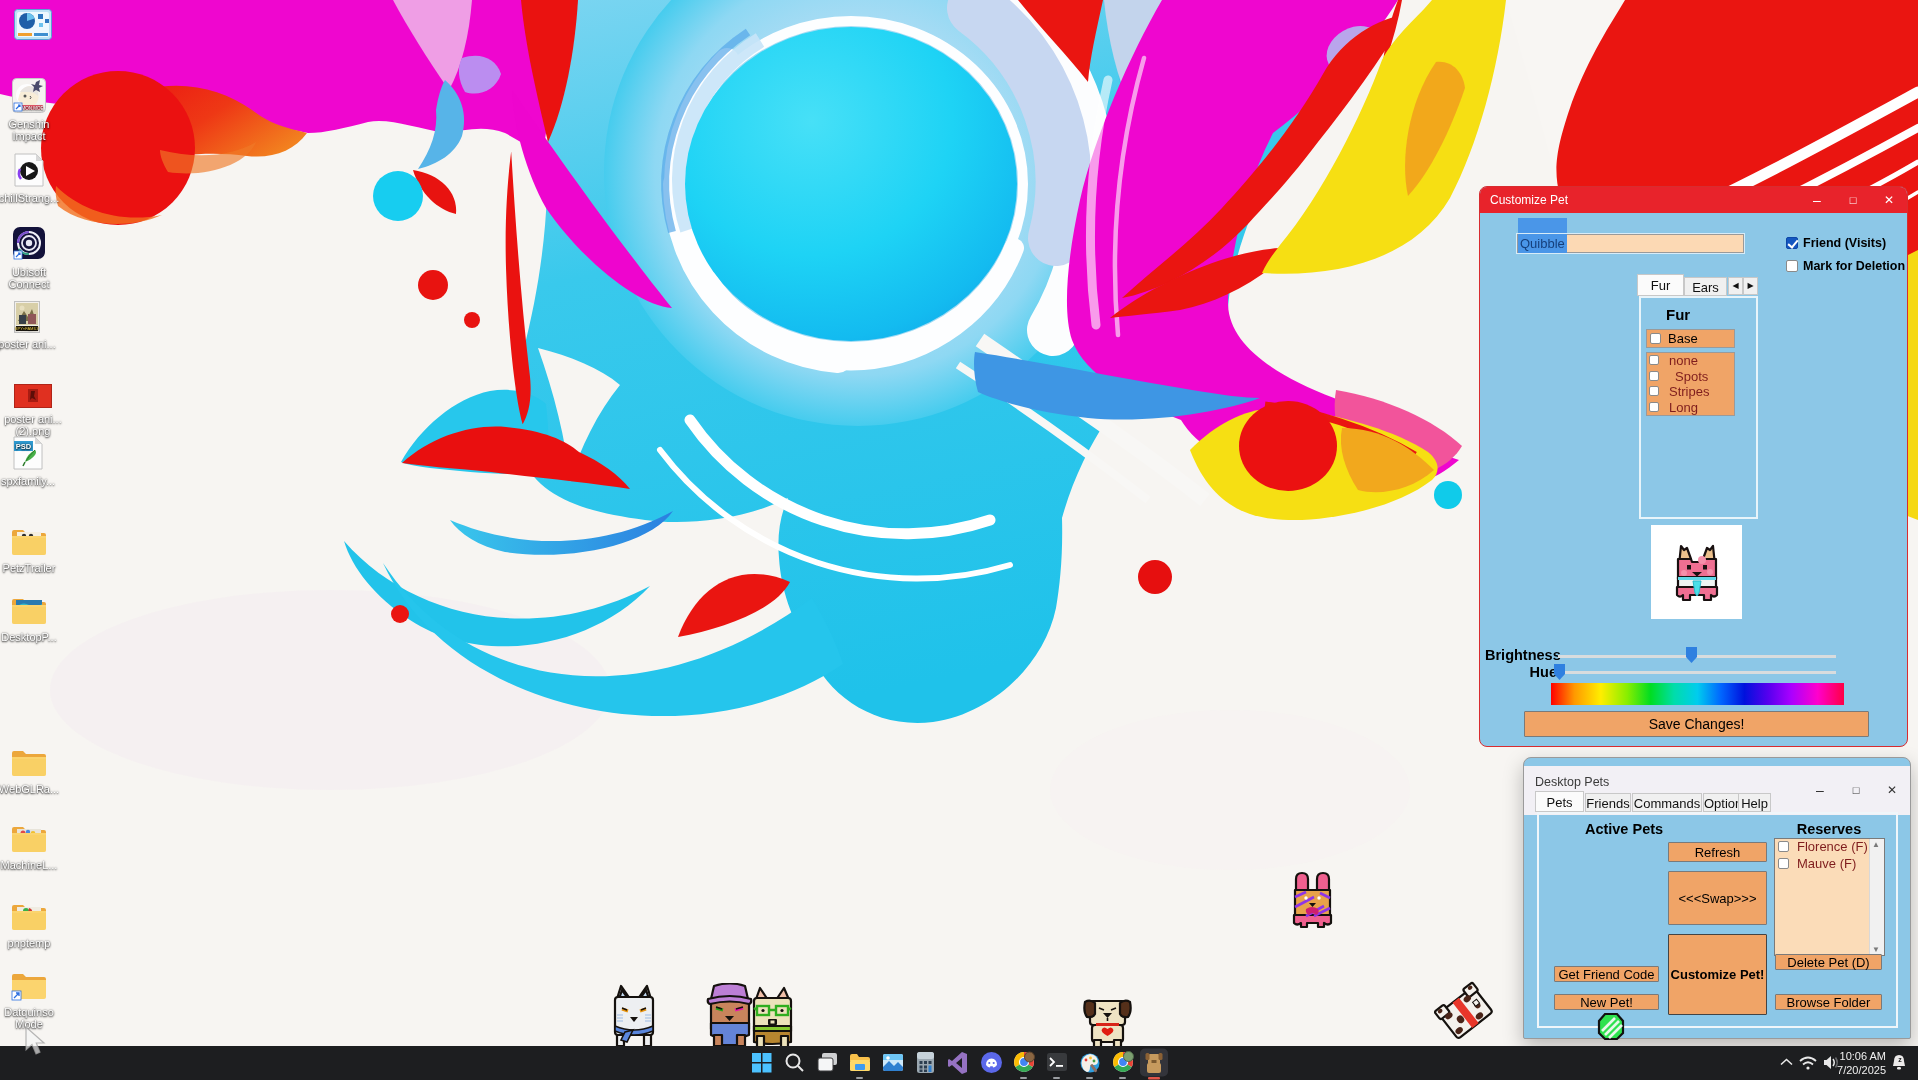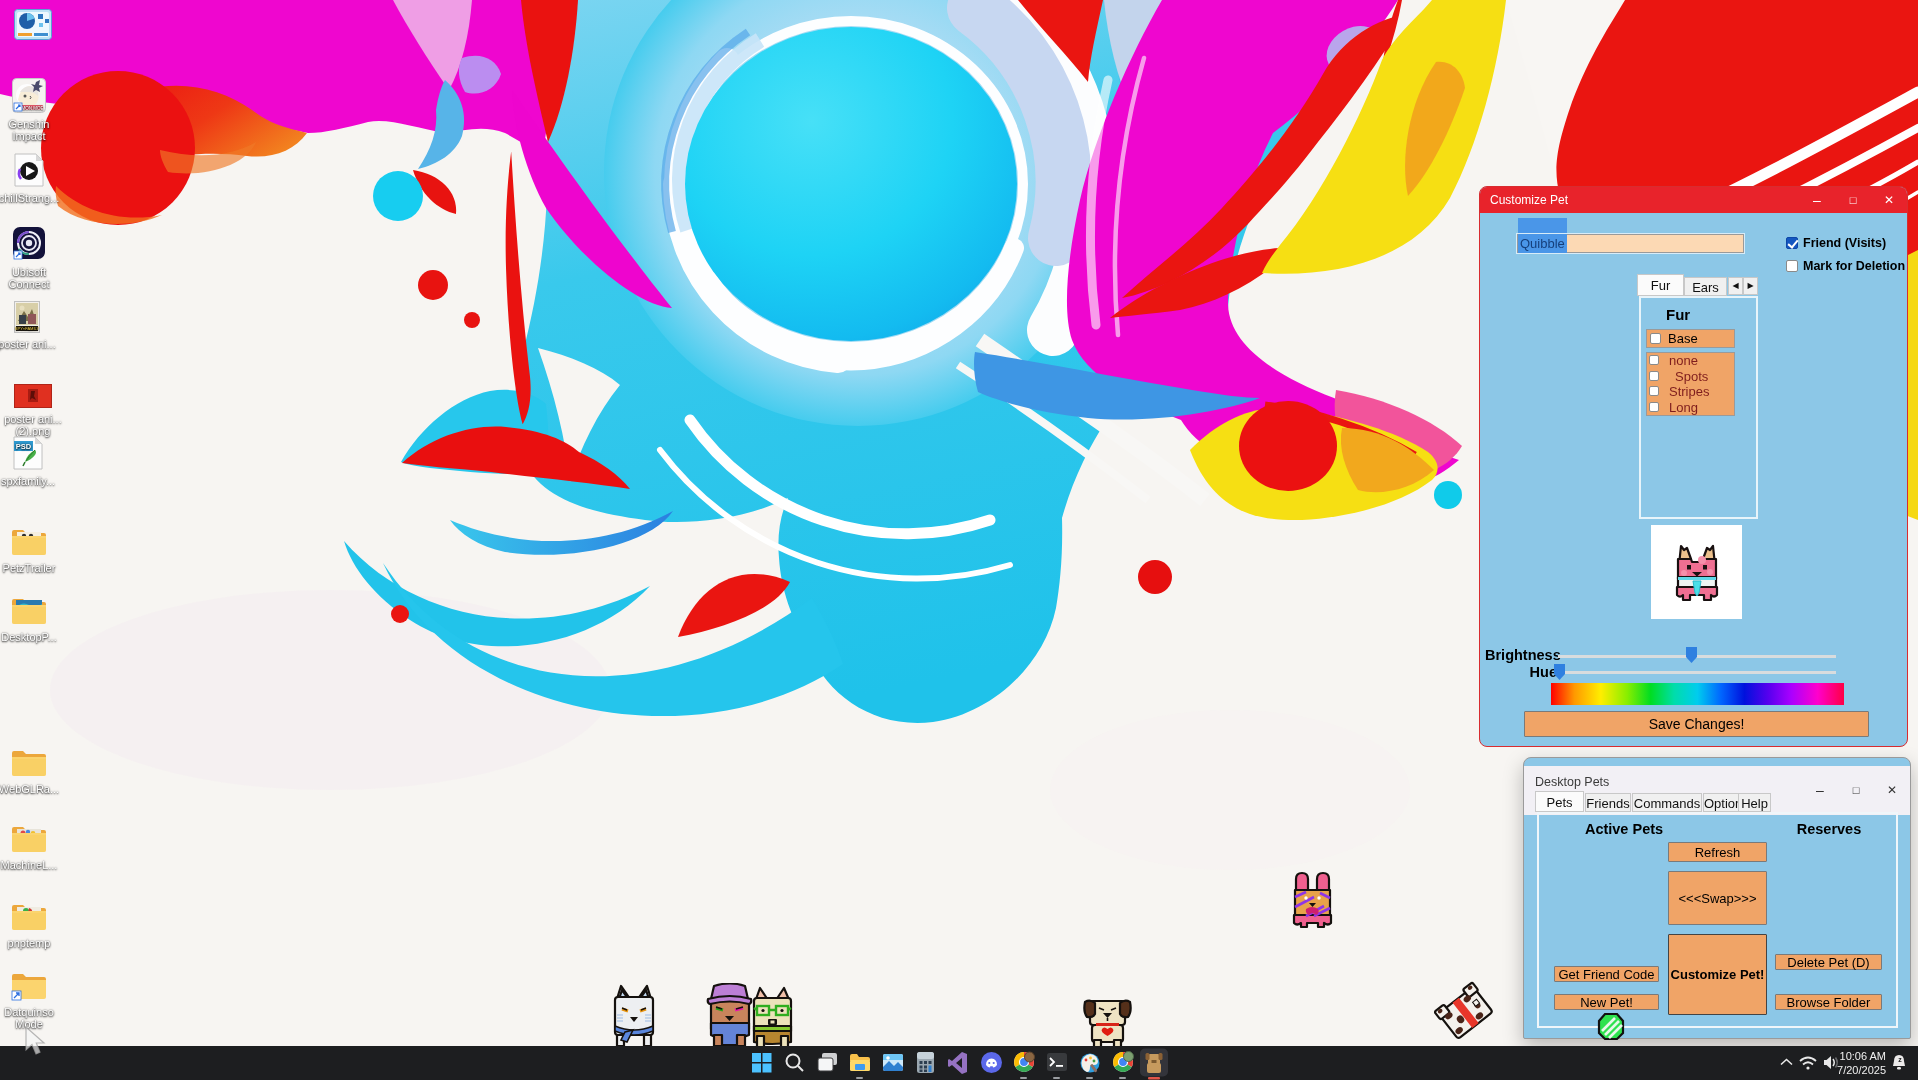--- a/index.html
+++ b/index.html
@@ -450,20 +450,25 @@
   <div class="tab" style="left:61px;top:35px;width:46px;height:19px;line-height:19px;">Friends</div>
   <div class="tab" style="left:108px;top:35px;width:70px;height:19px;line-height:19px;">Commands</div>
   <div class="tab" style="left:179px;top:35px;width:45px;height:19px;line-height:19px;">Options</div>
   <div class="tab" style="left:214px;top:35px;width:33px;height:19px;line-height:19px;">Help</div>
 
   <div style="position:absolute;left:13px;top:54px;width:361px;height:216px;border:2px solid #f0f6fa;"></div>
   <div class="hd" style="left:40px;top:63px;width:120px;text-align:center;">Active Pets</div>
   <div class="hd" style="left:250px;top:63px;width:110px;text-align:center;">Reserves</div>
 
 
+  <div class="lst" style="left:250px;top:80px;width:111px;height:118px;">
+    <div class="row"><span class="cb"></span>Florence (F)</div>
+    <div class="row"><span class="cb"></span>Mauve (F)</div>
+    <div class="sb"></div>
+  </div>
 
   <div class="obtn" style="left:144px;top:84px;width:99px;height:20px;">Refresh</div>
   <div class="obtn" style="left:144px;top:113px;width:99px;height:54px;">&lt;&lt;&lt;Swap&gt;&gt;&gt;</div>
   <div class="obtn" style="left:144px;top:176px;width:99px;height:81px;font-weight:bold;border:1.5px solid #444;">Customize Pet!</div>
 
   <div class="obtn" style="left:30px;top:208px;width:105px;height:16px;">Get Friend Code</div>
   <div class="obtn" style="left:30px;top:236px;width:105px;height:16px;">New Pet!</div>
   <div class="obtn" style="left:251px;top:196px;width:107px;height:16px;">Delete Pet (D)</div>
   <div class="obtn" style="left:251px;top:236px;width:107px;height:16px;">Browse Folder</div>
 </div>

